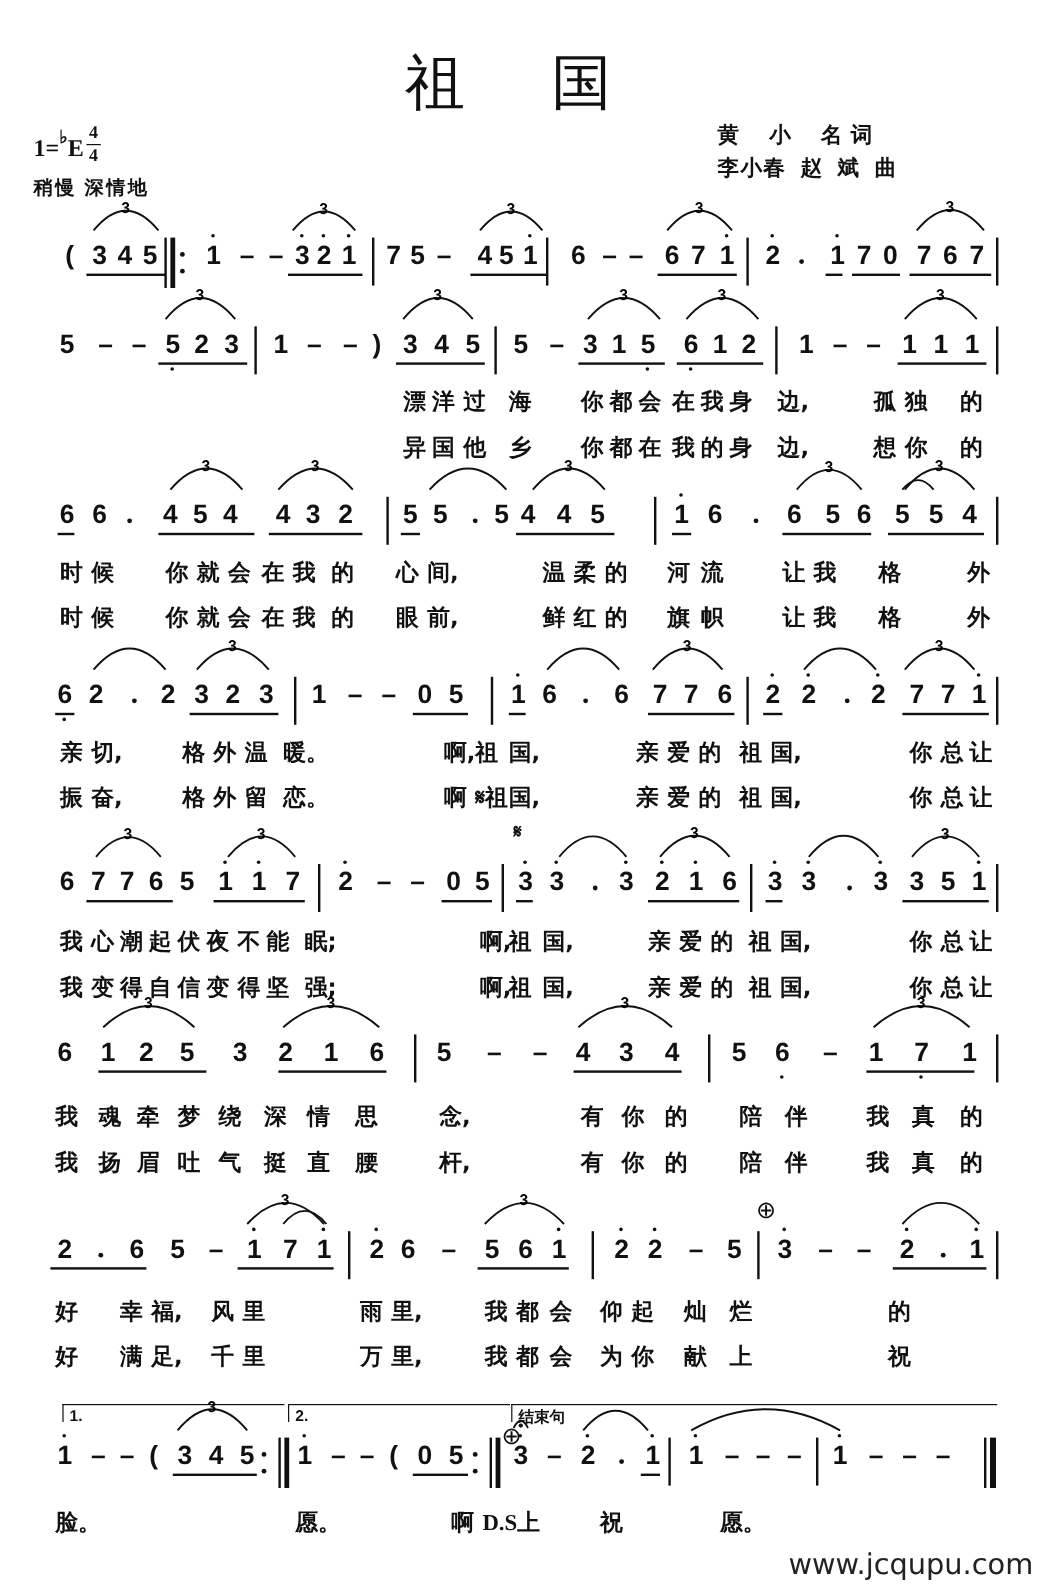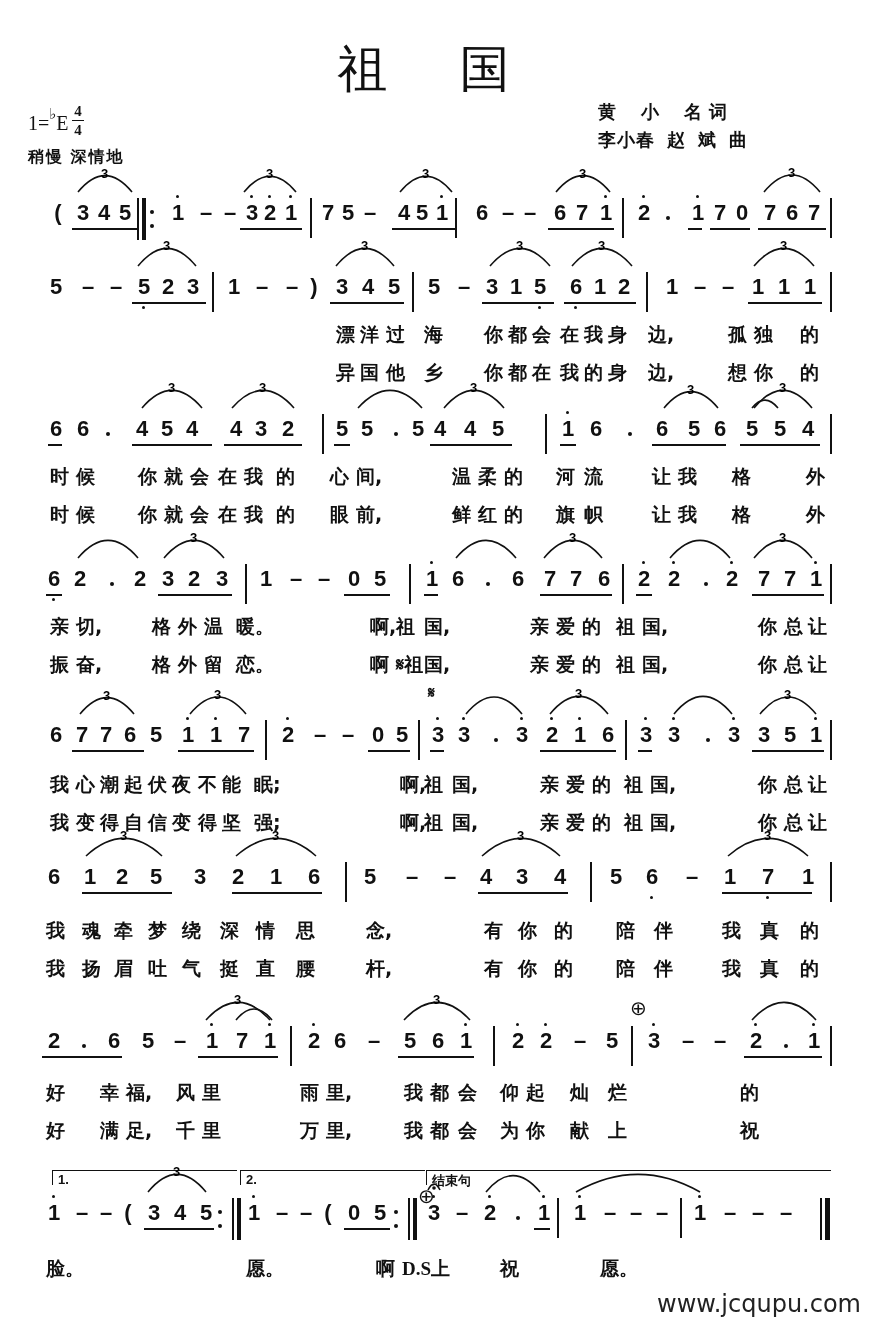--- a/index.html
+++ b/index.html
@@ -1,20 +1,20 @@
 <!DOCTYPE html>
 <html><head>
 <meta charset="utf-8">
 <style>
   html, body { margin: 0; padding: 0; background: #ffffff; }
   body { width: 875px; height: 1323px; position: relative; overflow: hidden;
          font-family: "Liberation Sans", "DejaVu Sans", sans-serif; color: #111; }
   .title { position: absolute; left: 0; width: 875px; top: 36px; text-align: center;
            font-family: "DejaVu Serif", serif; font-size: 50px; letter-spacing: 28px; font-weight: normal; }
-  .key { position: absolute; left: 28px; top: 108px; font-size: 20px; font-weight: normal; font-family: "Liberation Serif", serif; }
+  .key { position: absolute; left: 28px; top: 108px; font-size: 20px; font-weight: bold; font-family: "Liberation Serif", serif; }
   .key sup { font-size: 15px; position: relative; top: -3px; }
   .timesig { position: absolute; left: 72px; top: 103px; font-size: 15px; font-weight: bold; text-align: center; line-height: 16px; font-family: "Liberation Serif", serif; }
   .timesig .line { border-top: 1.5px solid #111; width: 12px; margin: 1px auto; }
   .tempo { position: absolute; left: 28px; top: 147px; font-size: 16px; font-weight: bold; letter-spacing: 2px; }
   .credit { position: absolute; left: 598px; font-size: 18px; font-weight: bold; }
   .note { position: absolute; font-size: 22px; font-weight: bold; font-family: "Liberation Sans", sans-serif; width: 16px; text-align: center; }
   .hdot { position: absolute; width: 4px; height: 4px; background: #111; border-radius: 50%; }
   .bar { position: absolute; width: 2px; background: #111; }
   .uline { position: absolute; height: 2px; background: #111; }
   .lyric { position: absolute; font-size: 19px; font-weight: bold; width: 22px; text-align: center; font-family: "DejaVu Sans", sans-serif; }

